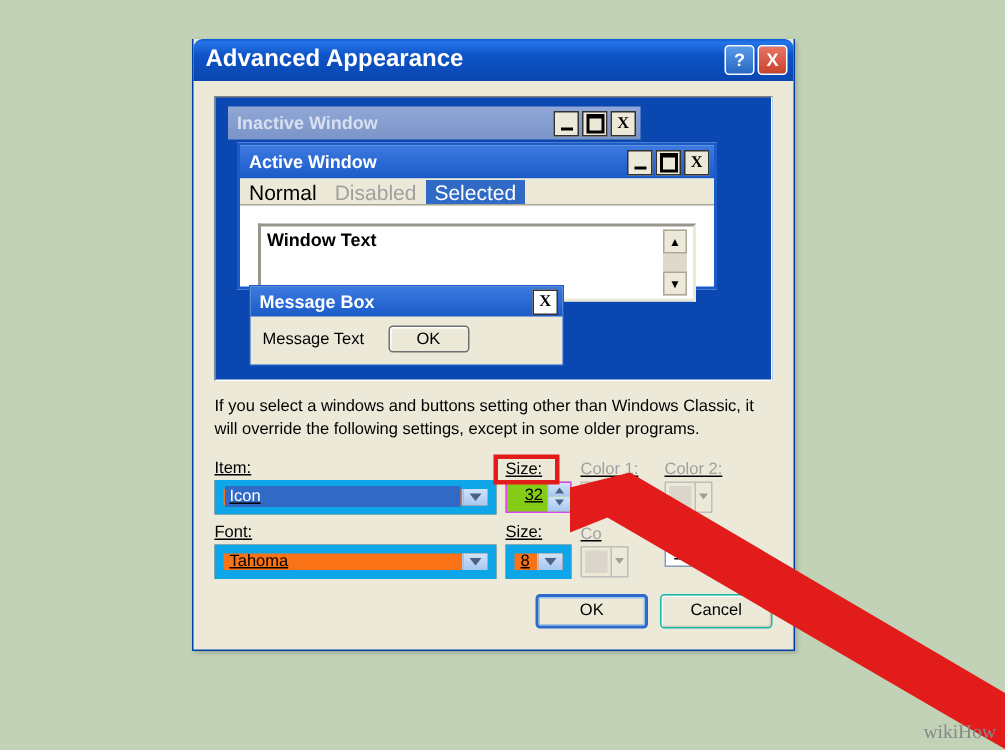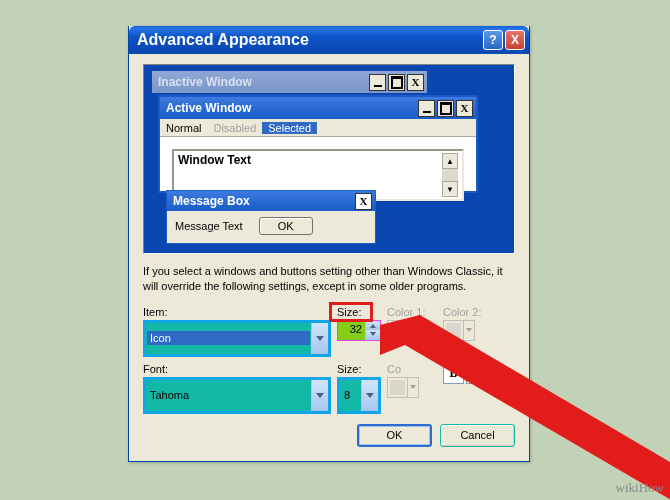--- a/index.html
+++ b/index.html
@@ -115,21 +115,21 @@
   .active-win {
     left: 14px; top: 30px; width: 320px; height: 98px;
     border: 2px solid #1a5bc8;
   }
   .menu-bar {
     background: #ece9d8;
     height: 18px;
     display: flex;
     align-items: center;
     border-bottom: 1px solid #aca899;
-    font-size: 11px;
+    font-size: 14px;
   }
   .menu-bar span { padding: 0 6px; }
   .menu-disabled { color: #a0a0a0; }
   .menu-selected { background: #316ac5; color: #fff; padding:1px 6px; }
   .text-area {
     background: #fff;
     border: 2px inset #ece9d8;
     height: 52px;
     margin: 12px;
     position: relative;
@@ -175,31 +175,32 @@
     font-size: 11px;
     box-shadow: inset 1px 1px 0 #fff;
     cursor: pointer;
   }
   .info-text {
     margin: 10px 0 12px 0;
     line-height: 1.35;
   }
   .row {
     display: flex;
-    align-items: flex-start;
+    align-items: center;
     gap: 6px;
     margin-bottom: 6px;
+    text-decoration: underline;
   }
   .lbl { font-size: 11px; margin-bottom: 2px; }
   .lbl.disabled { color: #a0a0a0; }
   .col { display: flex; flex-direction: column; }
   .combo {
-    height: 37px;
-    border: 3px solid #0ea5e9;
-    background: #14b8a6;
+    height: 23px;
+    border: 6px solid #0ea5e9;
+    background: #f97316;
     display: flex;
     align-items: center;
     position: relative;
   }
   .combo .val { flex:1; padding: 0 4px; overflow:hidden; }
   .combo.selected .val { background:#316ac5; color:#fff; margin:1px; padding:1px 3px; }
   .combo .dd {
     width: 17px;
     height: 100%;
     background: linear-gradient(to bottom,#d2e4fc,#a6c6ee);

